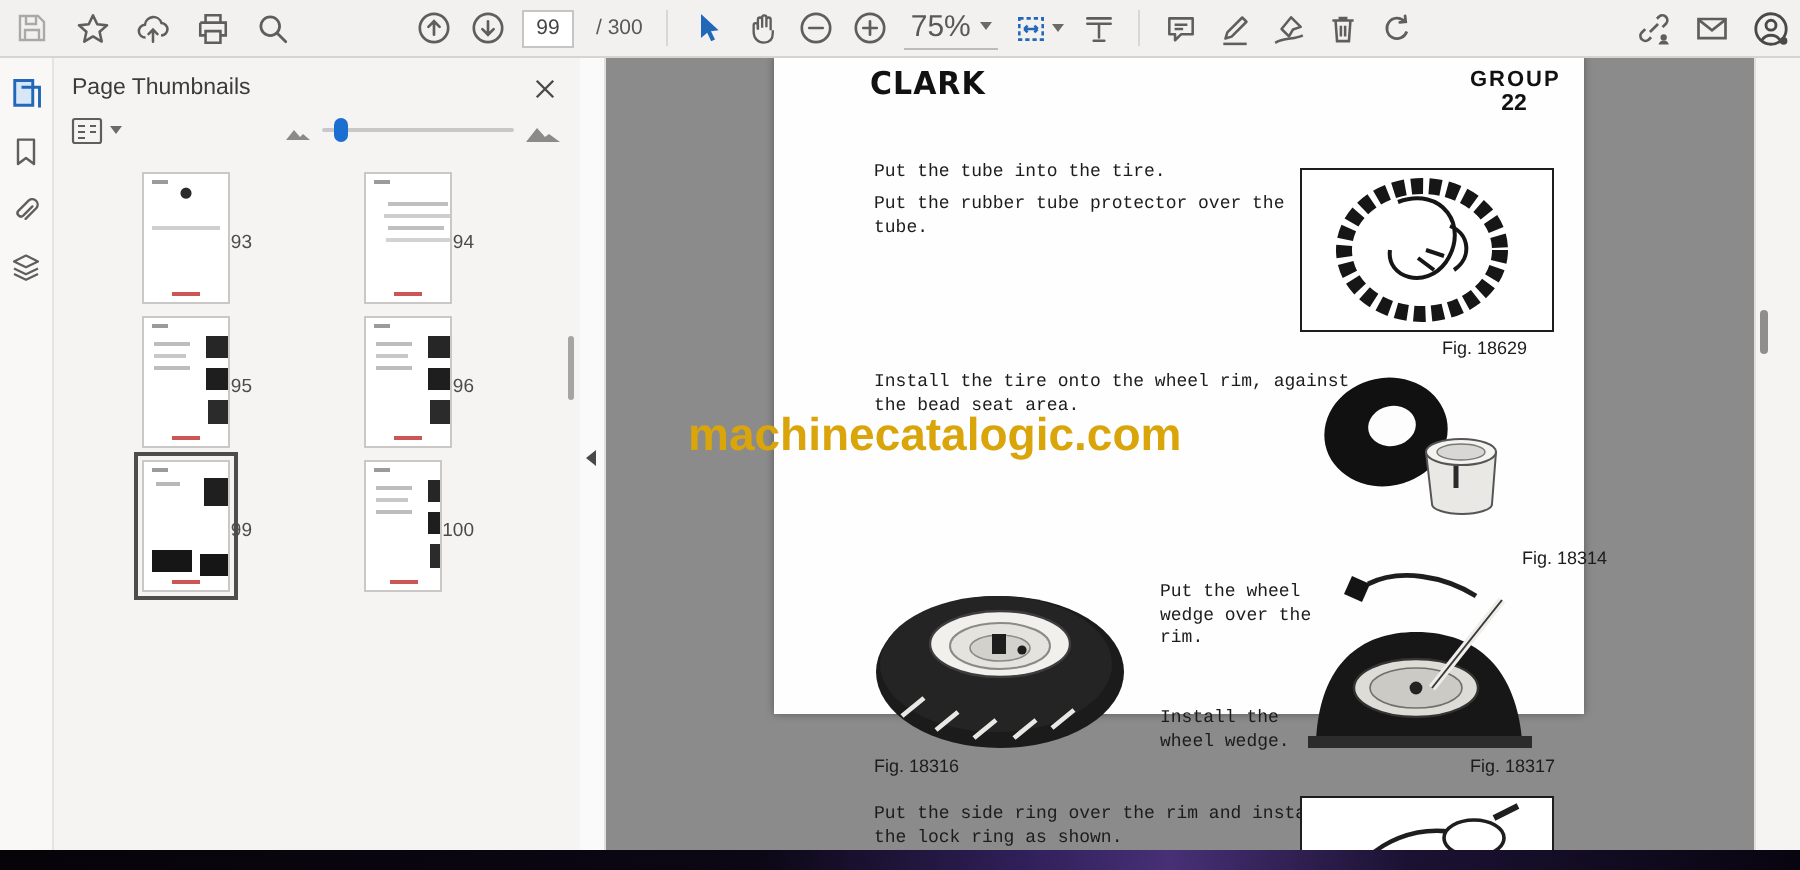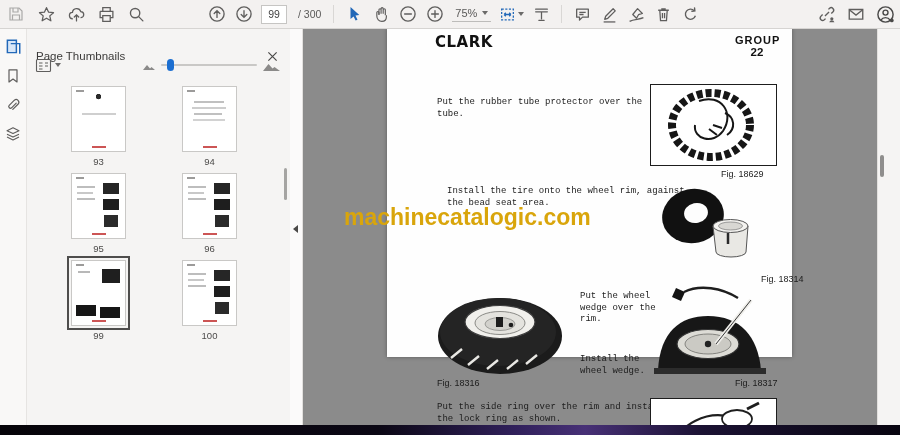--- a/index.html
+++ b/index.html
@@ -13,43 +13,43 @@
   .tb-center{left:207px;gap:7px;}
   .tb-right{right:5px;gap:9px;}
   .tbtn{width:20px;height:22px;display:flex;align-items:center;justify-content:center;cursor:pointer;}
   .tbtn svg{display:block;}
   .sep{width:1px;height:18px;background:#d9d7d5;margin:0 3px;}
   .pagebox{width:24px;height:17px;border:1px solid #c6c5c3;background:#fff;font-size:10.5px;
            color:#444;display:flex;align-items:center;justify-content:center;}
   .pagetotal{font-size:10.5px;color:#5a5958;margin-left:4px;margin-right:2px;white-space:nowrap;}
   .zoom-box{display:flex;align-items:center;gap:5px;border-bottom:1px solid #bdbcba;
             padding:1px 3px 2px 3px;cursor:pointer;}
-  .zoom-box span{font-size:11px;color:#5a5958;}
+  .zoom-box span{font-size:15px;color:#5a5958;}
   .caret{width:0;height:0;border-left:3.5px solid transparent;border-right:3.5px solid transparent;
          border-top:4px solid #6b6a69;}
   
   .leftrail{position:absolute;left:0;top:28px;width:27px;height:397px;background:#f9f8f7;
             border-right:1px solid #e6e4e2;z-index:20;display:flex;flex-direction:column;
             align-items:center;padding-top:9px;gap:9px;box-sizing:border-box;}
   .railbtn{width:20px;height:20px;display:flex;align-items:center;justify-content:center;cursor:pointer;}
   
   .panel{position:absolute;left:27px;top:28px;width:263px;height:397px;background:#f5f4f3;z-index:20;}
-  .panel-header{position:absolute;left:0;top:16px;width:100%;height:24px;display:flex;align-items:center;}
+  .panel-header{position:absolute;left:0;top:4px;width:100%;height:24px;display:flex;align-items:center;}
   .panel-title{font-size:11.5px;color:#3c3b3a;margin-left:9px;flex:1;}
   .panel-close{width:20px;height:20px;margin-right:8px;display:flex;align-items:center;
                justify-content:center;cursor:pointer;}
   .panel-controls{position:absolute;left:0;top:24px;width:100%;height:26px;display:flex;align-items:center;}
   .optbtn{margin-left:8px;display:flex;align-items:center;gap:3px;cursor:pointer;}
   .slider-wrap{position:absolute;right:10px;top:0;height:26px;display:flex;align-items:center;gap:6px;}
   .slider-track{position:relative;width:96px;height:2px;background:#c9c8c6;border-radius:1px;cursor:pointer;}
   .slider-thumb{position:absolute;left:6px;top:-5px;width:7px;height:12px;border-radius:3.5px;
                 background:#1c6fd1;cursor:pointer;}
   .thumb-grid{position:absolute;left:0;top:58px;width:263px;display:grid;
               grid-template-columns:55px 55px;column-gap:56px;row-gap:6px;padding-left:44px;}
-  .thumb-cell{width:55px;display:flex;flex-direction:column;align-items:center;cursor:pointer;}
+  .thumb-cell{width:55px;display:flex;align-items:center;cursor:pointer;}
   .thumb{position:relative;width:53px;height:64px;background:#fff;border:1px solid #c9c8c6;
          background-repeat:no-repeat;box-sizing:content-box;}
   .thumb::before{content:"";position:absolute;top:3px;left:4px;width:8px;height:1.5px;background:#9c9b9a;}
   .thumb::after{content:"";position:absolute;bottom:3px;left:50%;margin-left:-7px;width:14px;
                 height:2.5px;background:#cc5555;}
   .thumb.selected{outline:2px solid #4e4d4c;outline-offset:2px;}
   .thumb-label{font-size:9.5px;color:#4c4b4a;margin-top:4px;height:11px;}
   .thumb[data-kind="title"]{background-image:
      radial-gradient(circle at 50% 15%,#2a2a2a 0 2.5px,transparent 3px),
      linear-gradient(#cfcfcf,#cfcfcf);
@@ -345,22 +345,23 @@
   </div>
 
   <div class="docarea">
     <div class="page">
       <div class="brand">CLARK</div>
       <div class="group-block">
         <div class="group-label">GROUP</div>
         <div class="group-number">22</div>
       </div>
 
+      <div class="mono" style="left:50px;top:53px;width:220px;">Put the tube into the tire.</div>
       <div class="mono" style="left:50px;top:69px;width:208px;">Put the rubber tube protector over the tube.</div>
-      <div class="mono" style="left:60px;top:158px;width:240px;">Install the tire onto the wheel rim, against the bead seat area.</div>
+      <div class="mono" style="left:50px;top:158px;width:240px;">Install the tire onto the wheel rim, against the bead seat area.</div>
       <div class="mono" style="left:193px;top:263px;width:78px;">Put the wheel wedge over the rim.</div>
       <div class="mono" style="left:193px;top:326px;width:68px;">Install the wheel wedge.</div>
       <div class="mono" style="left:50px;top:374px;width:230px;">Put the side ring over the rim and install the lock ring as shown.</div>
 
       <div class="figbox" style="left:263px;top:56px;width:125px;height:80px;">
         <svg width="125" height="80" viewBox="0 0 125 80">
           <ellipse cx="60" cy="40" rx="39" ry="32" fill="none" stroke="#161616" stroke-width="8" stroke-dasharray="6 3"></ellipse>
           <path d="M48 16 C70 8 84 28 72 46 C62 60 42 54 44 40" fill="#fff" stroke="#161616" stroke-width="2"></path>
           <path d="M74 28 c10 4 11 16 2 22" fill="none" stroke="#161616" stroke-width="2"></path>
           <path d="M58 44 l8 6 M62 40 l9 3" stroke="#161616" stroke-width="2"></path>

